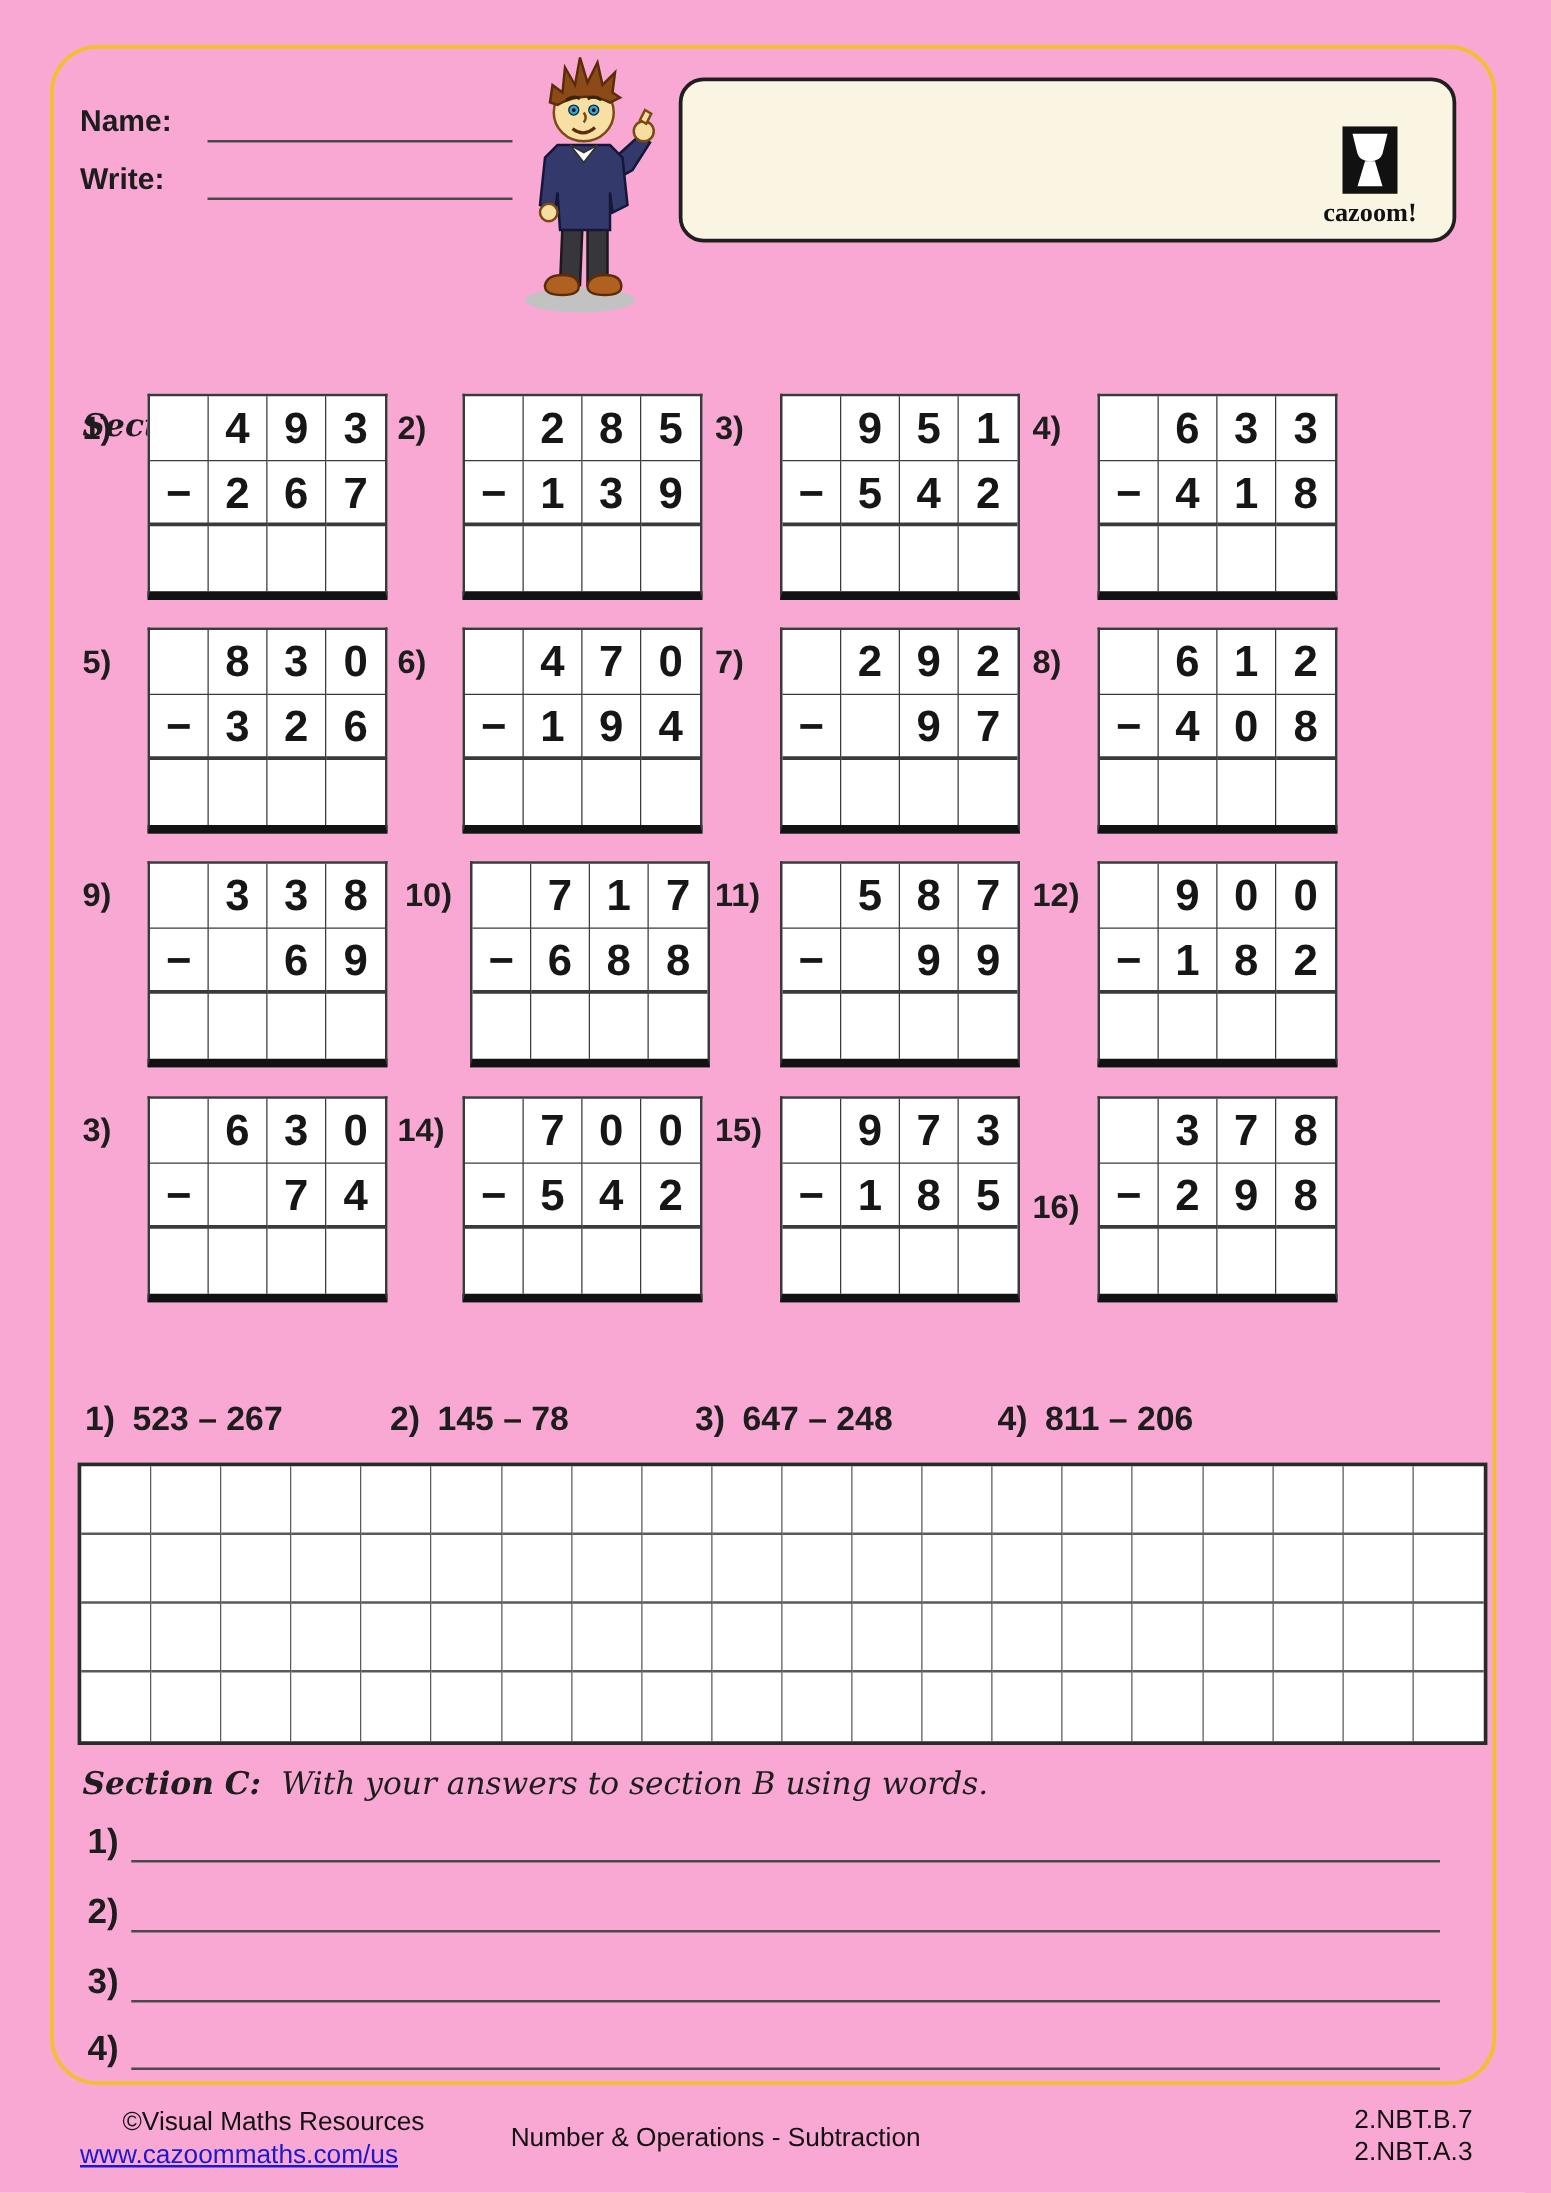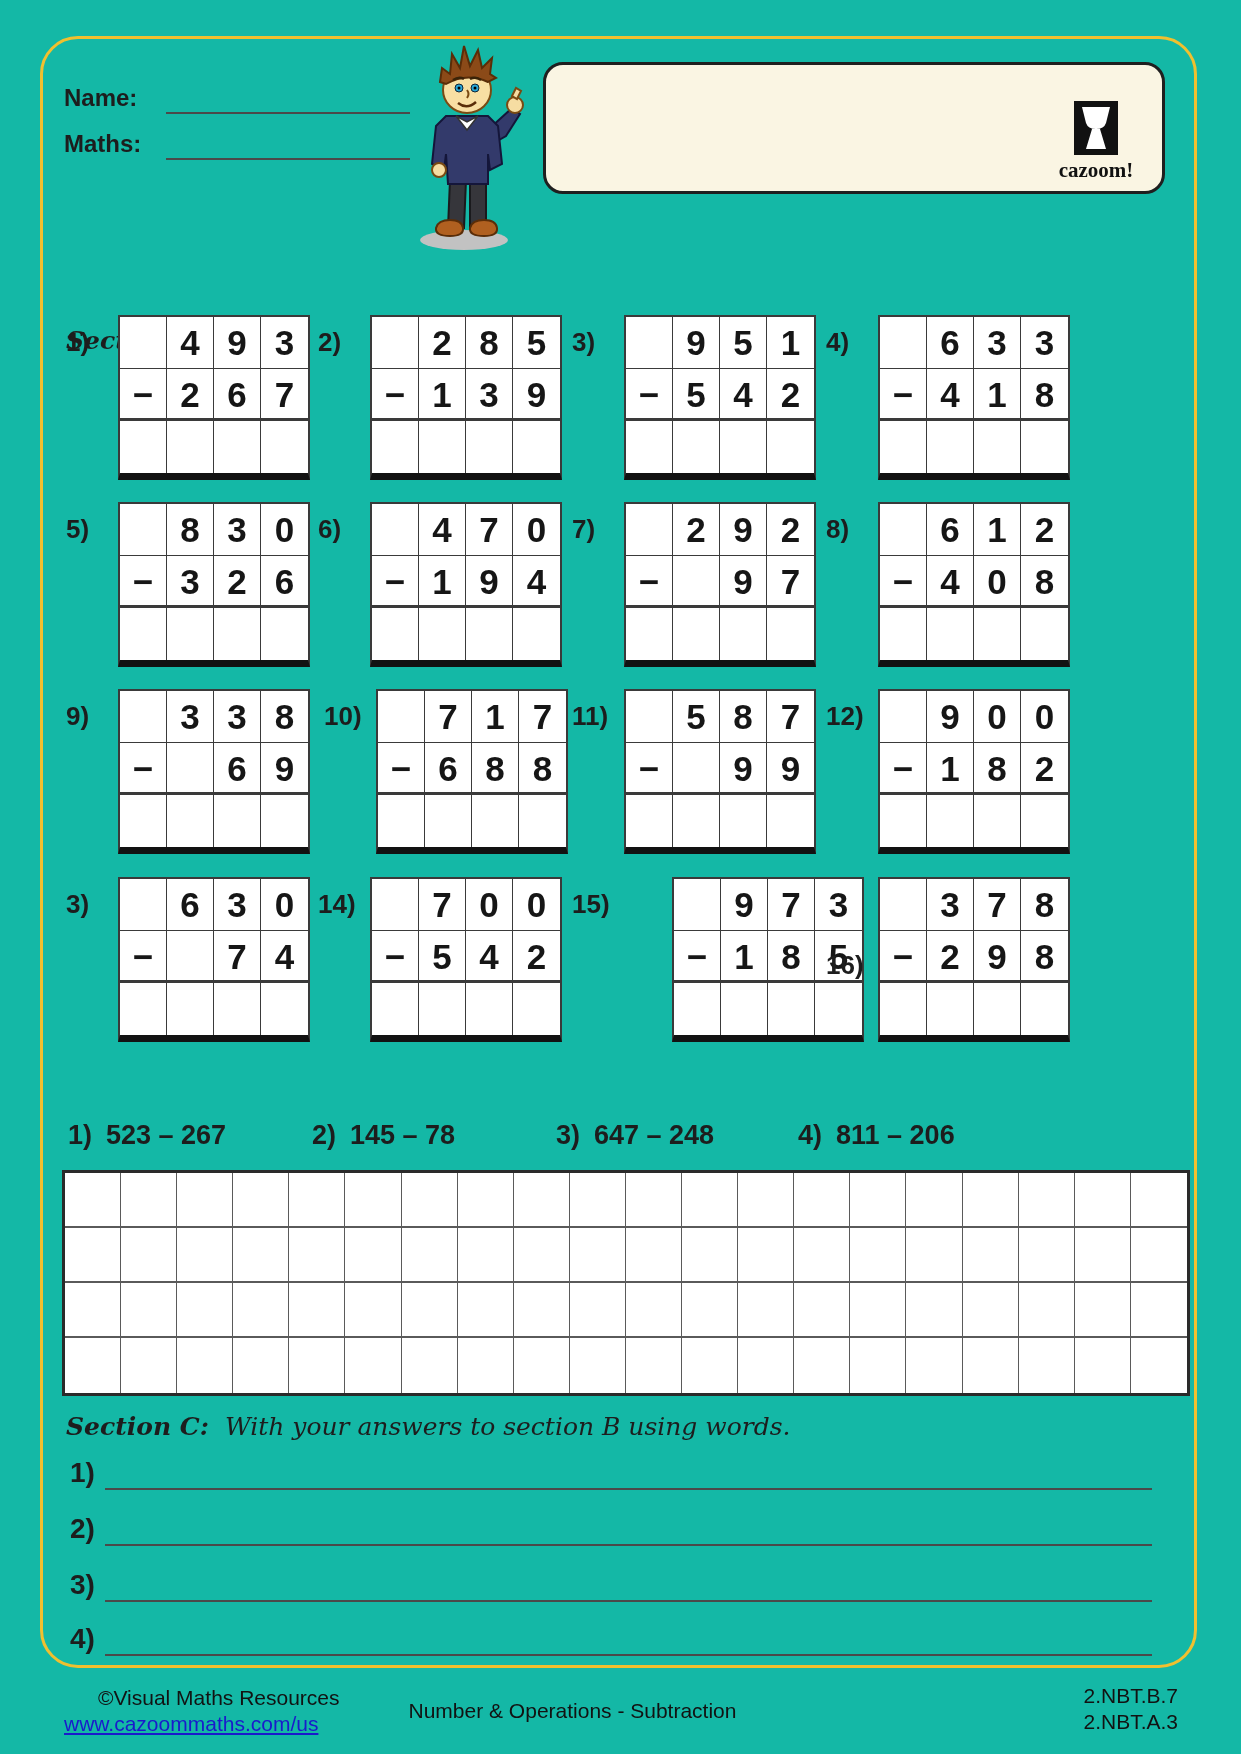--- a/index.html
+++ b/index.html
@@ -3,21 +3,21 @@
 <meta charset="utf-8">
 <style>
   :root{
     --frame-yellow:#f0c02f;
     --title-box-bg:#faf5e3;
     --link-blue:#1a1acc;
     --ink:#1d1d1d;
   }
   *{box-sizing:border-box;margin:0;padding:0;}
   body{background:#ffffff;font-family:"Liberation Sans",sans-serif;color:var(--ink);}
-  .page{position:relative;width:1241px;height:1754px;background:#14b8a6;overflow:hidden;}
+  .page{position:relative;width:1241px;height:1754px;background:#f9a8d4;overflow:hidden;}
   .frame{position:absolute;left:40px;top:36px;width:1157px;height:1632px;
          border:3px solid var(--frame-yellow);border-radius:38px;}
 
   
   .field-label{position:absolute;font-weight:bold;font-size:24px;}
   .rule-line{position:absolute;border-bottom:2px solid #4a4a4a;}
   .title-box{position:absolute;left:543px;top:62px;width:622px;height:132px;
              background:var(--title-box-bg);border:3px solid #1f1f1f;border-radius:20px;}
   .title-text{position:absolute;left:26px;top:20px;font-weight:bold;font-size:30px;
               line-height:39px;color:#262626;letter-spacing:.2px;}
@@ -61,21 +61,21 @@
 </style>
 </head>
 <body>
 
 <div class="page">
 
   <div class="frame"></div>
 
   <div class="field-label" style="left:64px;top:84px;">Name:</div>
   <div class="rule-line" style="left:166px;top:84px;width:244px;height:30px;"></div>
-  <div class="field-label" style="left:64px;top:130px;">Maths:</div>
+  <div class="field-label" style="left:64px;top:130px;">Write:</div>
   <div class="rule-line" style="left:166px;top:130px;width:244px;height:30px;"></div>
 
   <svg style="position:absolute;left:406px;top:42px;" width="122" height="212" viewBox="0 0 122 212">
     <ellipse cx="58" cy="198" rx="44" ry="10" fill="#c2c2c2"></ellipse>
 
     <path d="M84 86 L106 66 L114 72 L100 94 L86 102 Z" fill="#333a6b" stroke="#14163a" stroke-width="2"></path>
     <circle cx="109" cy="63" r="8" fill="#f6dda2" stroke="#7a4a12" stroke-width="2"></circle>
     <path d="M106 54 l4 -8 l5 3 l-4 8 Z" fill="#f6dda2" stroke="#7a4a12" stroke-width="2"></path>
 
     <path d="M44 138 L60 138 L58 186 L42 186 Z" fill="#36363b" stroke="#1a1a1d" stroke-width="2"></path>
@@ -348,21 +348,21 @@
           <div class="cell r1 c0">−</div>
           <div class="cell r1 c1">5</div>
           <div class="cell r1 c2">4</div>
           <div class="cell r1 c3">2</div>
           <div class="cell r2 c0"></div>
           <div class="cell r2 c1"></div>
           <div class="cell r2 c2"></div>
           <div class="cell r2 c3"></div>
         </div>
     </div>
-      <div class="prob" style="top: 877px; left: 572px; gap: 48px;">
+      <div class="prob" style="top: 877px; left: 572px;">
       <div class="prob-num">15)</div>
       <div class="prob-grid">
           <div class="cell r0 c0"></div>
           <div class="cell r0 c1">9</div>
           <div class="cell r0 c2">7</div>
           <div class="cell r0 c3">3</div>
           <div class="cell r1 c0">−</div>
           <div class="cell r1 c1">1</div>
           <div class="cell r1 c2">8</div>
           <div class="cell r1 c3">5</div>

